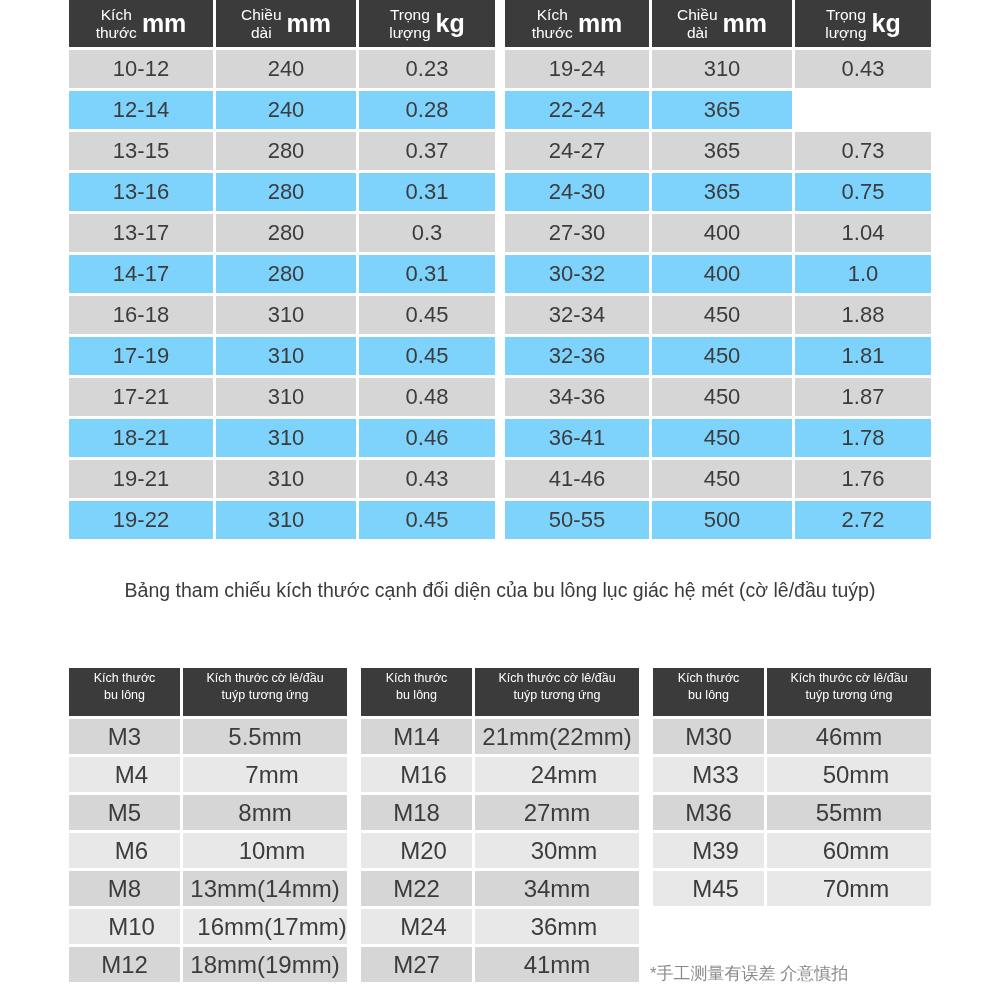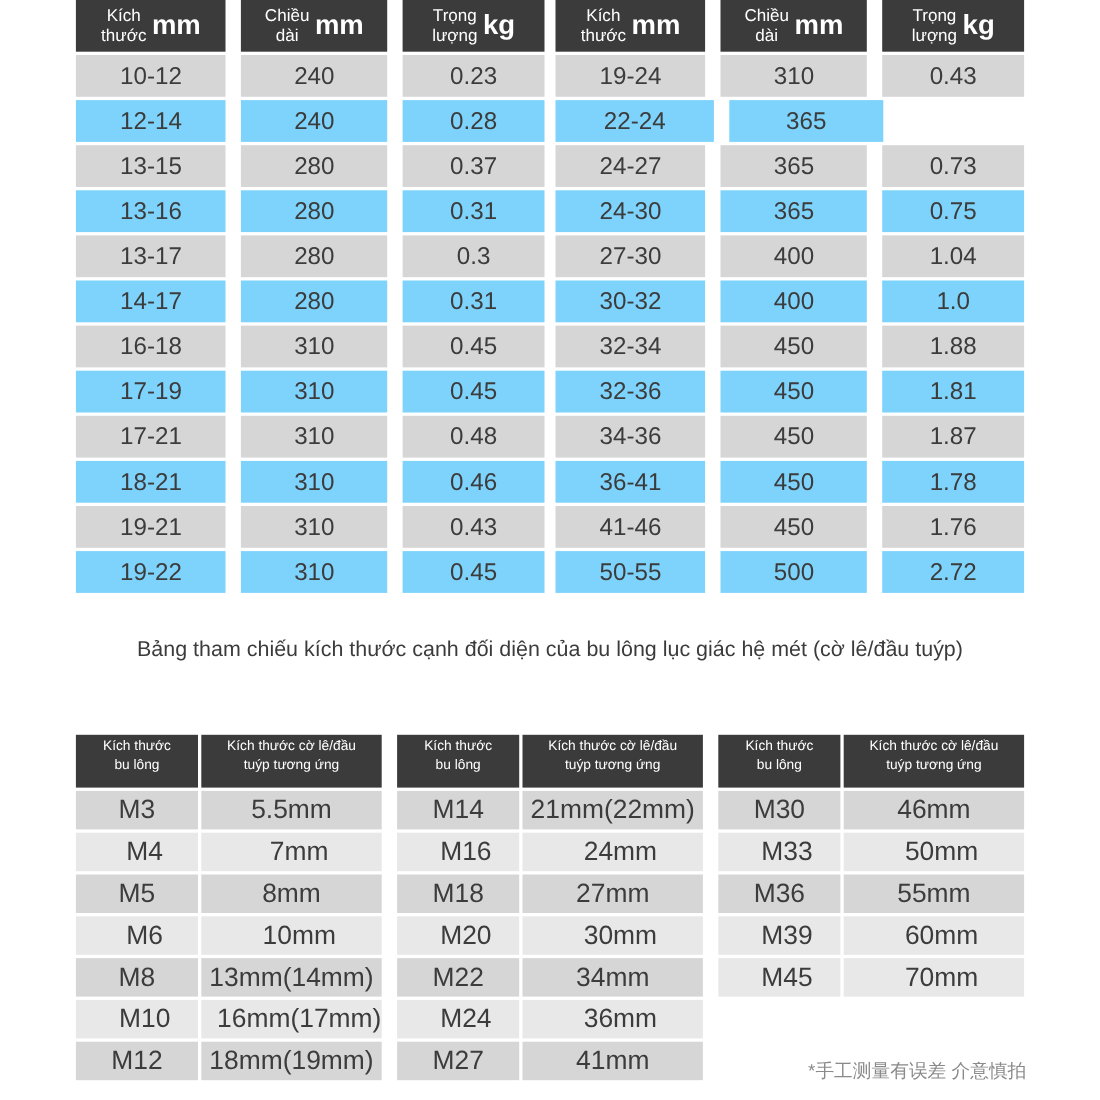--- a/index.html
+++ b/index.html
@@ -25,21 +25,21 @@
     display: flex;
     gap: 10px;
   }
   .top-table {
     width: 426px;
     display: flex;
     flex-direction: column;
   }
   .trow {
     display: flex;
-    gap: 14px;
+    gap: 3px;
     margin-bottom: 3px;
   }
   .trow .c0 { width: 144px; }
   .trow .c1 { width: 140px; }
   .trow .c2 { width: 136px; }
 
   .hcell {
     background: #3b3b3b;
     color: #ffffff;
     height: 47px;
@@ -137,21 +137,21 @@
     box-sizing: border-box;
   }
   .rowA .bdcell { background: #d6d6d6; }
   .rowB .bdcell { background: #e8e8e8; padding-left: 14px; }
 
   .footnote {
     position: absolute;
     left: 650px;
     top: 962px;
     width: 283px;
-    text-align: right;
+    text-align: left;
     font-size: 17px;
     color: #8a8a8a;
     white-space: nowrap;
   }
 </style>
 </head>
 <body>
 
 <div class="top-section">
   <div class="top-table" id="top-left">

